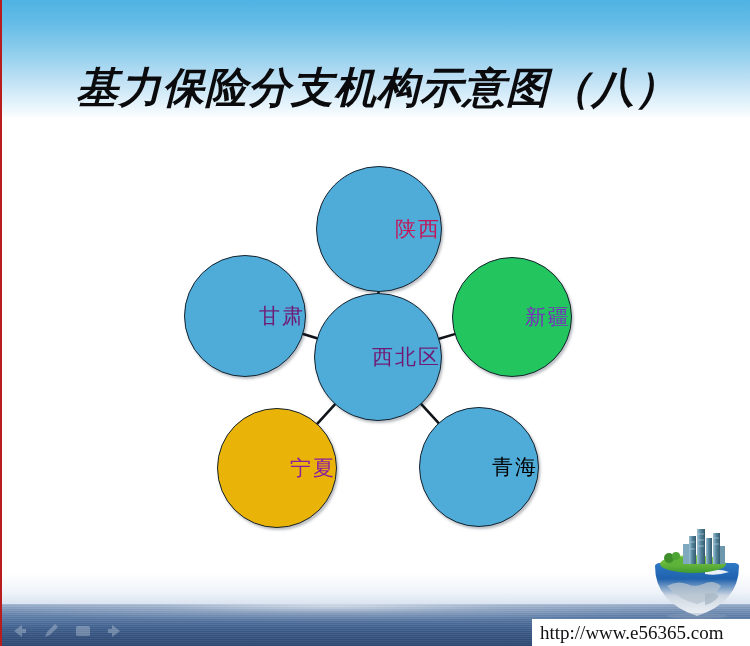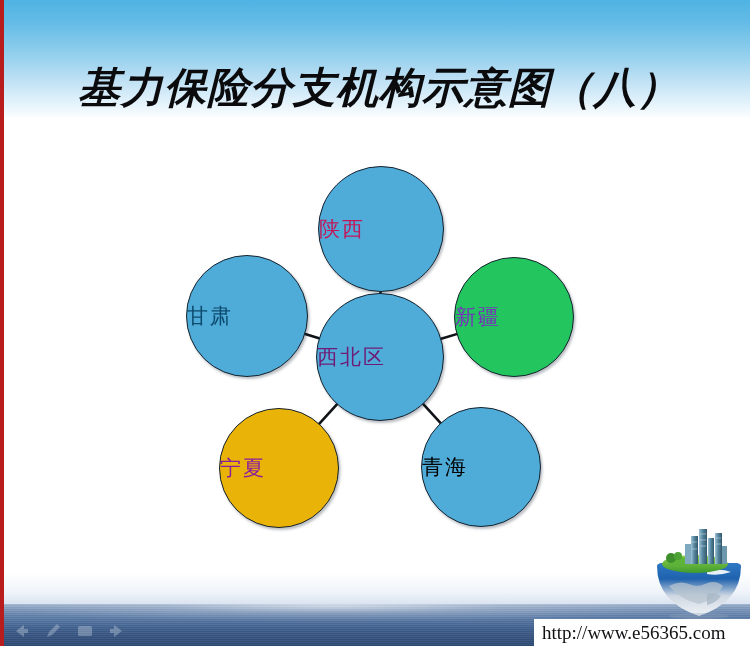--- a/index.html
+++ b/index.html
@@ -6,21 +6,21 @@
     margin: 0;
     padding: 0;
     background: #ffffff;
   }
   #slide {
     position: relative;
     width: 750px;
     height: 646px;
     overflow: hidden;
     background: #ffffff;
-    border-left: 4px solid #b91c1c;
+    border-left: 2px solid #b91c1c;
     box-sizing: border-box;
     font-family: "Liberation Serif", "DejaVu Serif", serif;
   }
 
   
   .bg-sky {
     position: absolute;
     left: 0; top: 0;
     width: 750px;
     height: 120px;
@@ -108,21 +108,21 @@
     left: 0; top: 0;
   }
   .node {
     position: absolute;
     border-radius: 50%;
     background: #4fabd8;
     border: 1.6px solid #16232e;
     box-shadow: 1.5px 2px 2.5px rgba(30,40,55,0.30);
     display: flex;
     align-items: center;
-    justify-content: flex-start;
+    justify-content: flex-end;
     box-sizing: border-box;
   }
   .node-label {
     font-family: "Liberation Serif", "DejaVu Serif", serif;
     font-size: 21px;
     line-height: 1;
     letter-spacing: 2px;
     white-space: nowrap;
     user-select: none;
   }
@@ -197,21 +197,21 @@
         <line x1="238.60884426096524" y1="243.4056719673879" x2="257.0964791841754" y2="263.5407199035574" stroke="#101418" stroke-width="2.6" stroke-linecap="round"></line>
       </svg>
     <div id="nodes-host">
         <div class="node" style="left: 134px; top: 6px; width: 126px; height: 126px; background: rgb(79, 171, 216); border-color: rgb(22, 35, 46);">
           <span class="node-label" style="color: rgb(194, 24, 91);">陕西</span>
         </div>
         <div class="node" style="left: 270px; top: 97px; width: 120px; height: 120px; background: #22c55e; border-color: rgb(22, 35, 46);">
           <span class="node-label" style="color: rgb(123, 47, 190);">新疆</span>
         </div>
         <div class="node" style="left: 2px; top: 95px; width: 122px; height: 122px; background: rgb(79, 171, 216); border-color: rgb(22, 35, 46);">
-          <span class="node-label" style="color: #0c4a6e;">甘肃</span>
+          <span class="node-label" style="color: #701a75;">甘肃</span>
         </div>
         <div class="node" style="left: 35px; top: 248px; width: 120px; height: 120px; background: #eab308; border-color: rgb(22, 35, 46);">
           <span class="node-label" style="color: rgb(140, 31, 158);">宁夏</span>
         </div>
         <div class="node" style="left: 237px; top: 247px; width: 120px; height: 120px; background: rgb(79, 171, 216); border-color: rgb(22, 35, 46);">
           <span class="node-label" style="color: #000000;">青海</span>
         </div>
         <div class="node" style="left: 132px; top: 133px; width: 128px; height: 128px; background: rgb(79, 171, 216); border-color: rgb(22, 35, 46);">
           <span class="node-label" style="color: #701a75;">西北区</span>
         </div>

